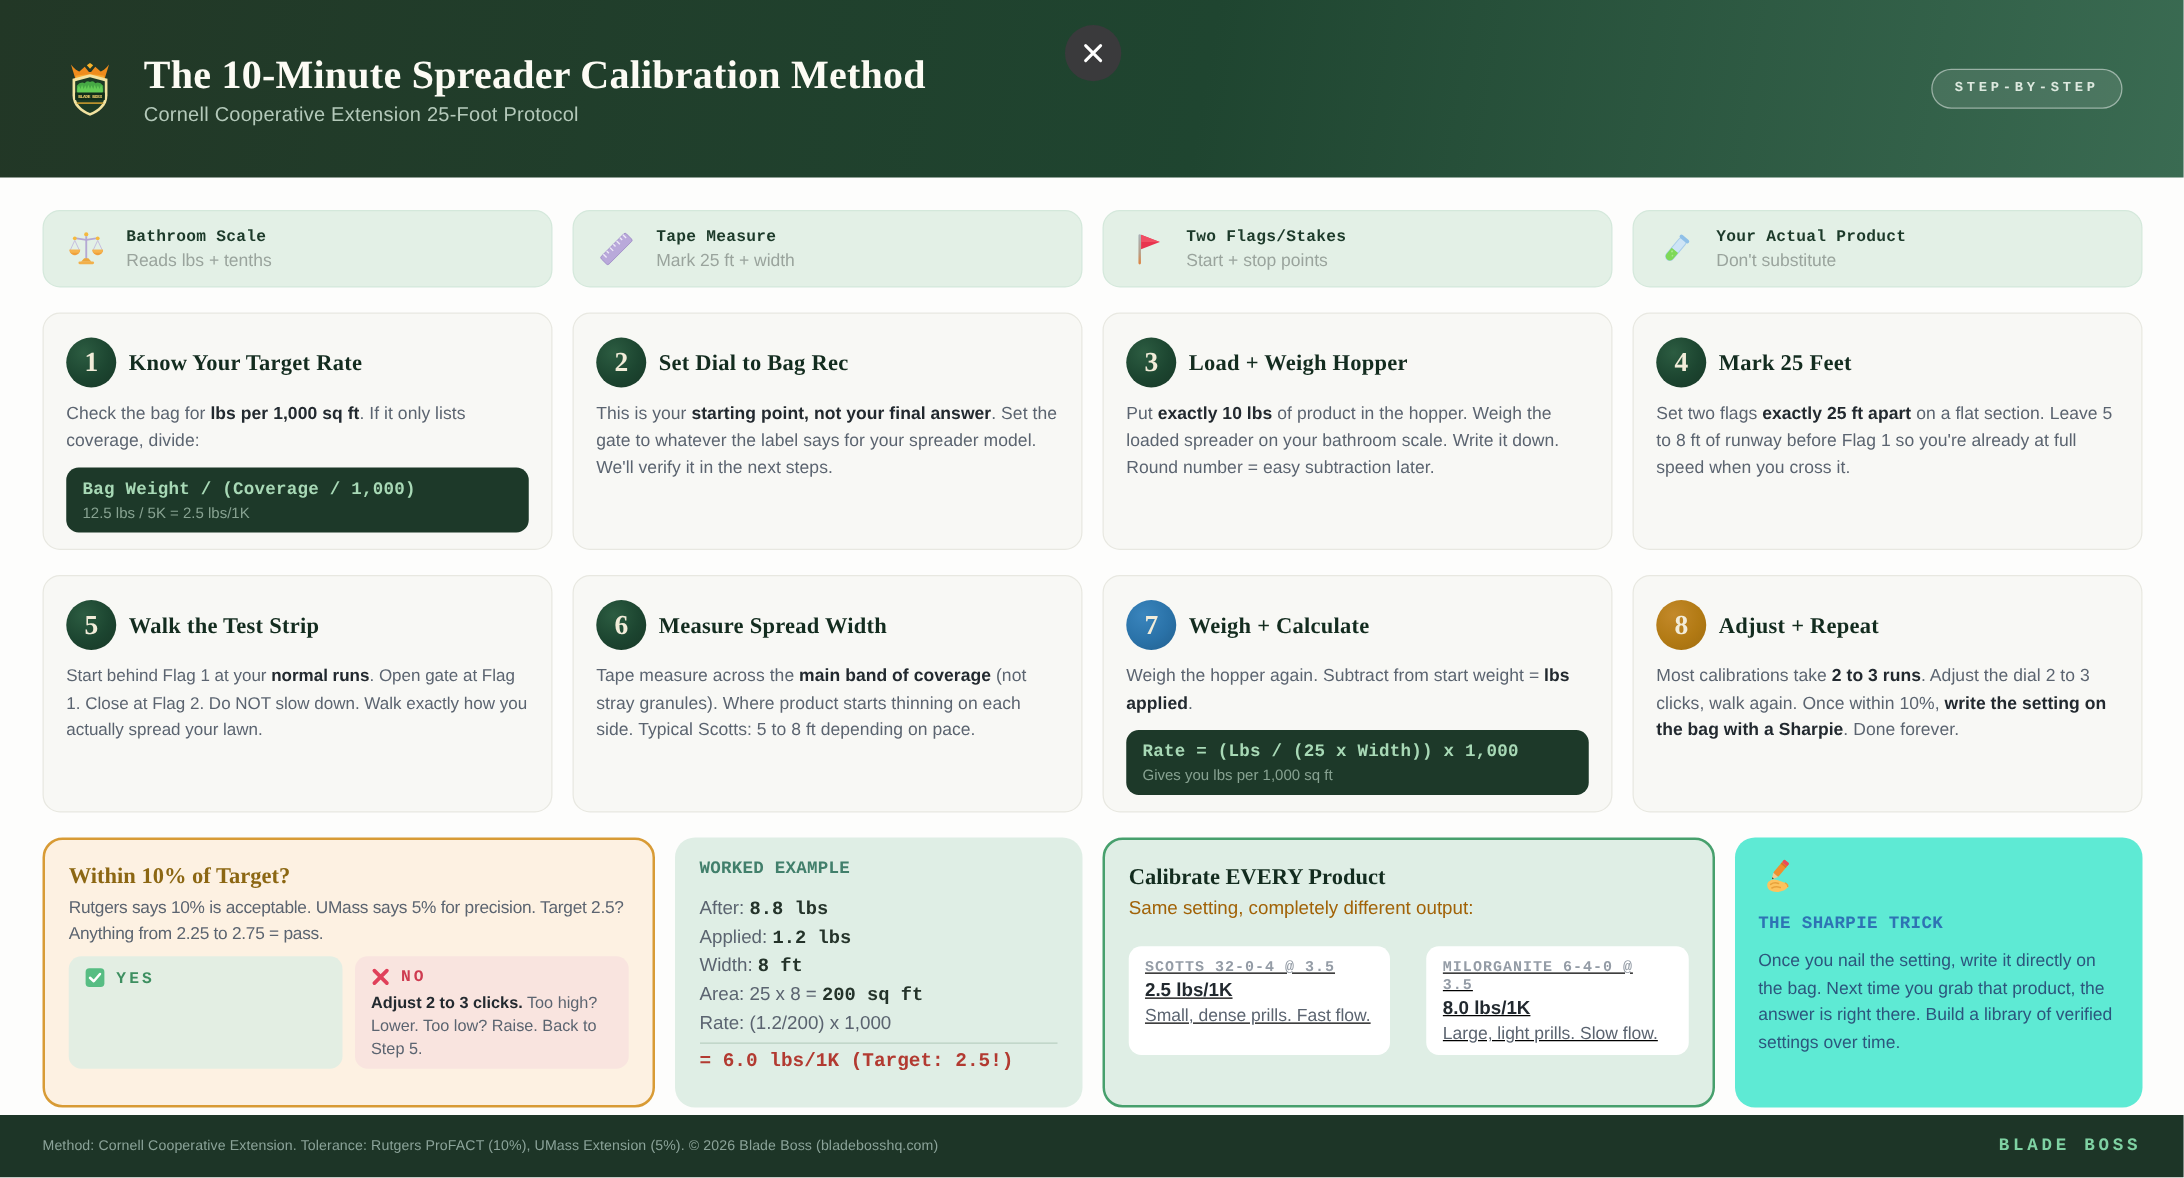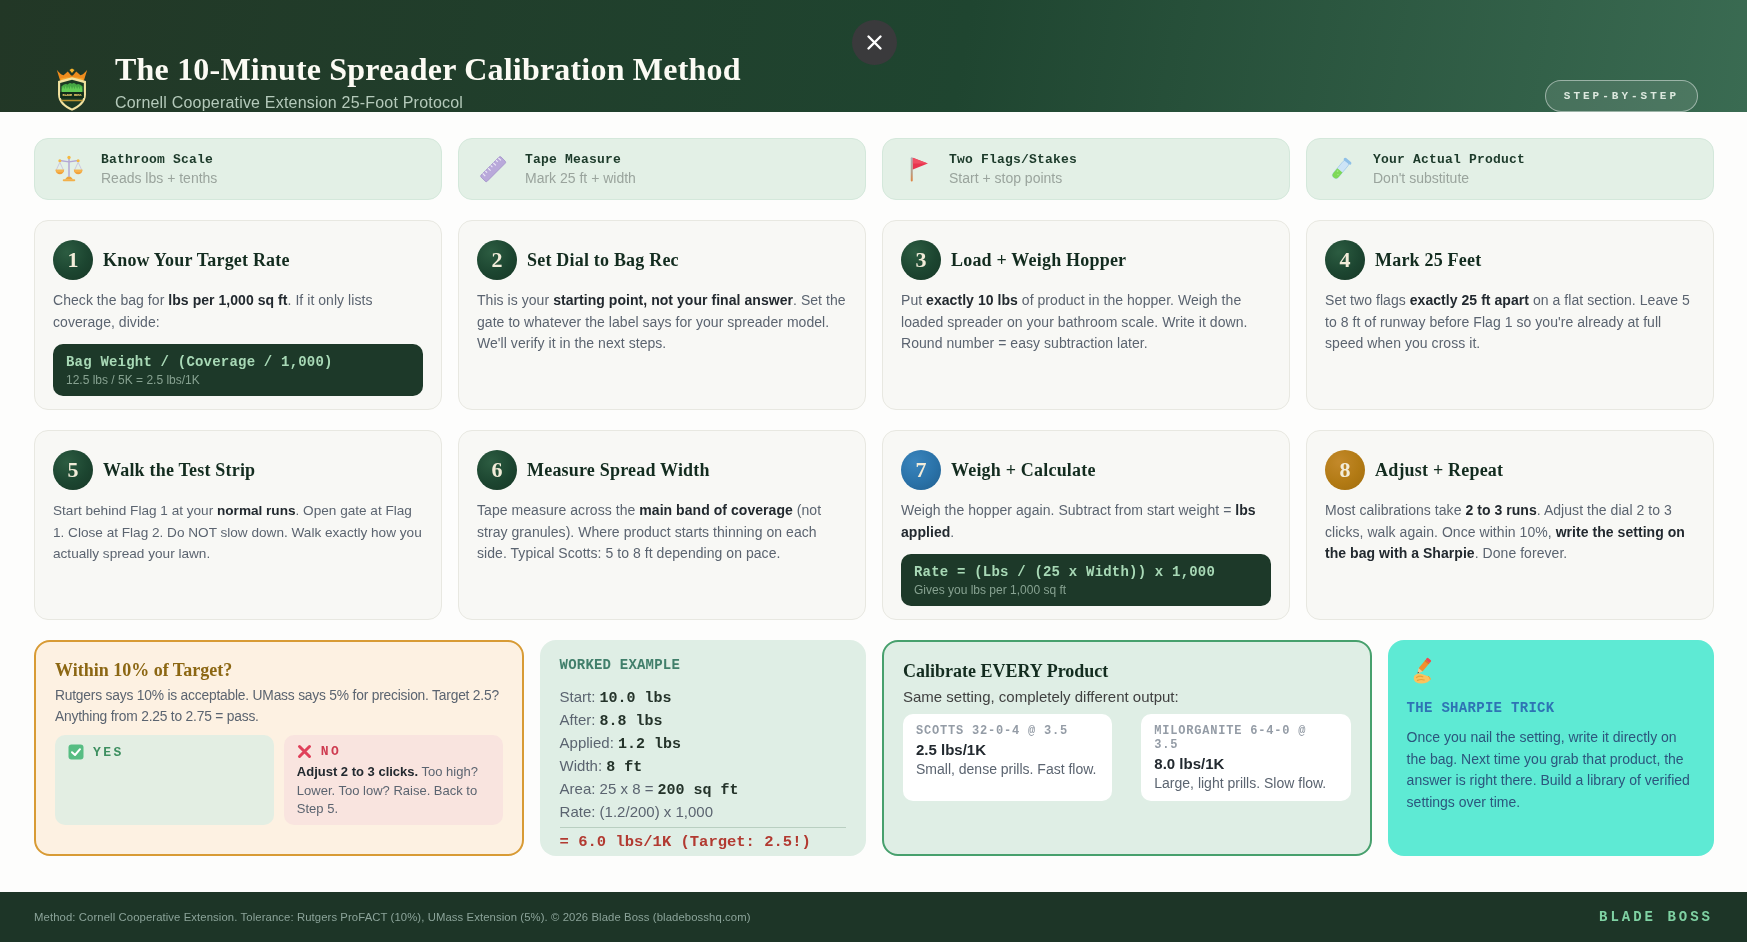--- a/index.html
+++ b/index.html
@@ -1,21 +1,21 @@
 <!DOCTYPE html>
 <html><head>
 <meta charset="utf-8">
 <style>
 * { margin:0; padding:0; box-sizing:border-box; }
 html,body { width:1747px; height:942px; overflow:hidden; }
 body { font-family:"Liberation Sans", sans-serif; background:#fdfdfc; position:relative; }
 
 
-header { height:112px; background:linear-gradient(100deg,#223726 0%,#1f4530 55%,#3a6b52 100%);
-  display:flex; align-items:flex-end; padding:0 49px 0 55px; position:relative; }
+header { height:142px; background:linear-gradient(100deg,#223726 0%,#1f4530 55%,#3a6b52 100%);
+  display:flex; align-items:center; padding:0 49px 0 55px; position:relative; }
 .logo { width:34px; height:44px; margin-right:26px; flex:0 0 auto; margin-top:2px; }
 .htitles h1 { font-family:"Liberation Serif", serif; font-weight:700; font-size:32px; line-height:36px;
   color:#fcfbf4; letter-spacing:0.2px; }
 .htitles .sub { font-size:16px; color:#b4c9ba; margin-top:7px; letter-spacing:0.2px; }
 .closebtn { position:absolute; left:852px; top:20px; width:45px; height:45px; border-radius:50%;
   background:#3a3a3c; display:flex; align-items:center; justify-content:center; }
 .pill { margin-left:auto; background:rgba(255,255,255,0.10); border:1px solid rgba(255,255,255,0.45); border-radius:999px;
   padding:8px 18px; font-family:"Liberation Mono", monospace; font-weight:700; font-size:11px;
   line-height:14px; letter-spacing:3px; color:#dde9df; }
 
@@ -65,22 +65,22 @@
 
 .worked { background:#dfeee5; padding:18px 20px; }
 .worked h4 { font-family:"Liberation Mono", monospace; font-weight:700; font-size:14px; line-height:15px; letter-spacing:0.2px; color:#417f6b; margin-bottom:12px; }
 .wrow { font-size:15px; color:#5b6470; line-height:23px; }
 .wrow b { font-family:"Liberation Mono", monospace; font-weight:700; font-size:15px; color:#24332a; line-height:0; }
 .wdiv { border-top:1px solid #b9cfc1; margin:4px 0 5px; }
 .wres { font-family:"Liberation Mono", monospace; font-weight:700; font-size:15.5px; color:#b23a31; }
 
 .calib { background:#dfeee5; border:2px solid #47a06d; padding:17px 19px; }
 .calib h3 { font-family:"Liberation Serif", serif; font-weight:700; font-size:18px; line-height:24px; color:#132c1f; margin-bottom:4px; }
-.calib p.intro { font-size:15px; line-height:20px; color:#404040; margin-bottom:7px; }
-.prodwrap { display:flex; gap:29px; }
+.calib p.intro { font-size:15px; line-height:20px; color:#a16207; margin-bottom:20px; }
+.prodwrap { display:flex; gap:29px;text-decoration:underline; }
 .prod { flex:1; background:#ffffff; border-radius:10px; padding:10px 13px 10px; }
 .prod .pt { font-family:"Liberation Mono", monospace; font-weight:700; font-size:12px; letter-spacing:0.8px; color:#949ca6; }
 .prod .pv { font-size:15px; font-weight:700; color:#22292f; margin-top:3px; }
 .prod .pd { font-size:14px; color:#5b6470; margin-top:3px; }
 
 .sharpie { background:#5eead4; padding:17px 19px; }
 .sharpie .ic { margin-bottom:11px; }
 .sharpie h4 { font-family:"Liberation Mono", monospace; font-weight:700; font-size:14px; letter-spacing:0.3px; color:#2e73b4; margin-bottom:11px; }
 .sharpie p { font-size:14px; line-height:21.5px; color:#2c567d; }
 
@@ -276,21 +276,20 @@
                 <path d="M2.5 2.5 L12.5 12.5 M12.5 2.5 L2.5 12.5" stroke="#e0405a" stroke-width="3" stroke-linecap="round"></path>
               </svg>
             <span>NO</span>
           </div>
           <p><b>Adjust 2 to 3 clicks.</b> Too high? Lower. Too low? Raise. Back to Step 5.</p>
         </div>
       </div>
     </div>
     <div class="bcard worked">
       <h4>WORKED EXAMPLE</h4>
-      <div class="wrow">Start: <b>10.0 lbs</b></div>
       <div class="wrow">After: <b>8.8 lbs</b></div>
       <div class="wrow">Applied: <b>1.2 lbs</b></div>
       <div class="wrow">Width: <b>8 ft</b></div>
       <div class="wrow">Area: 25 x 8 = <b>200 sq ft</b></div>
       <div class="wrow">Rate: (1.2/200) x 1,000</div>
       <div class="wdiv"></div>
       <div class="wres">= 6.0 lbs/1K (Target: 2.5!)</div>
     </div>
     <div class="bcard calib">
       <h3>Calibrate EVERY Product</h3>

